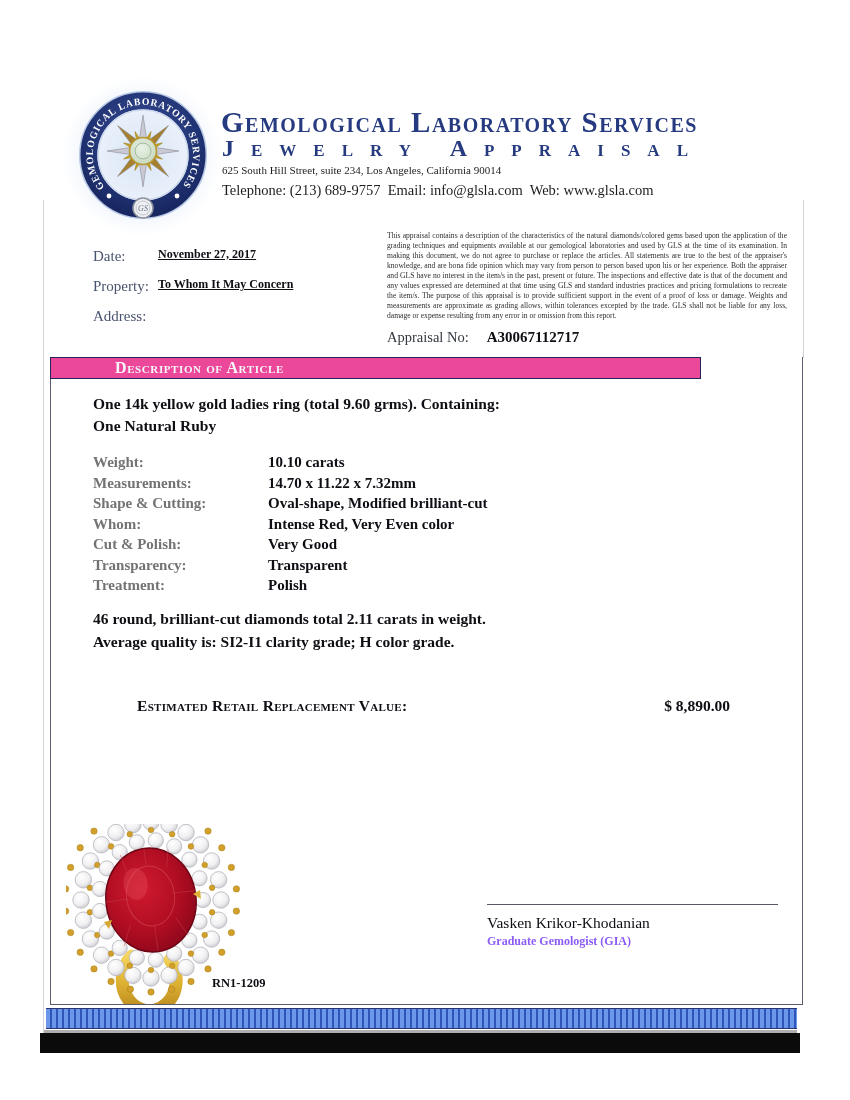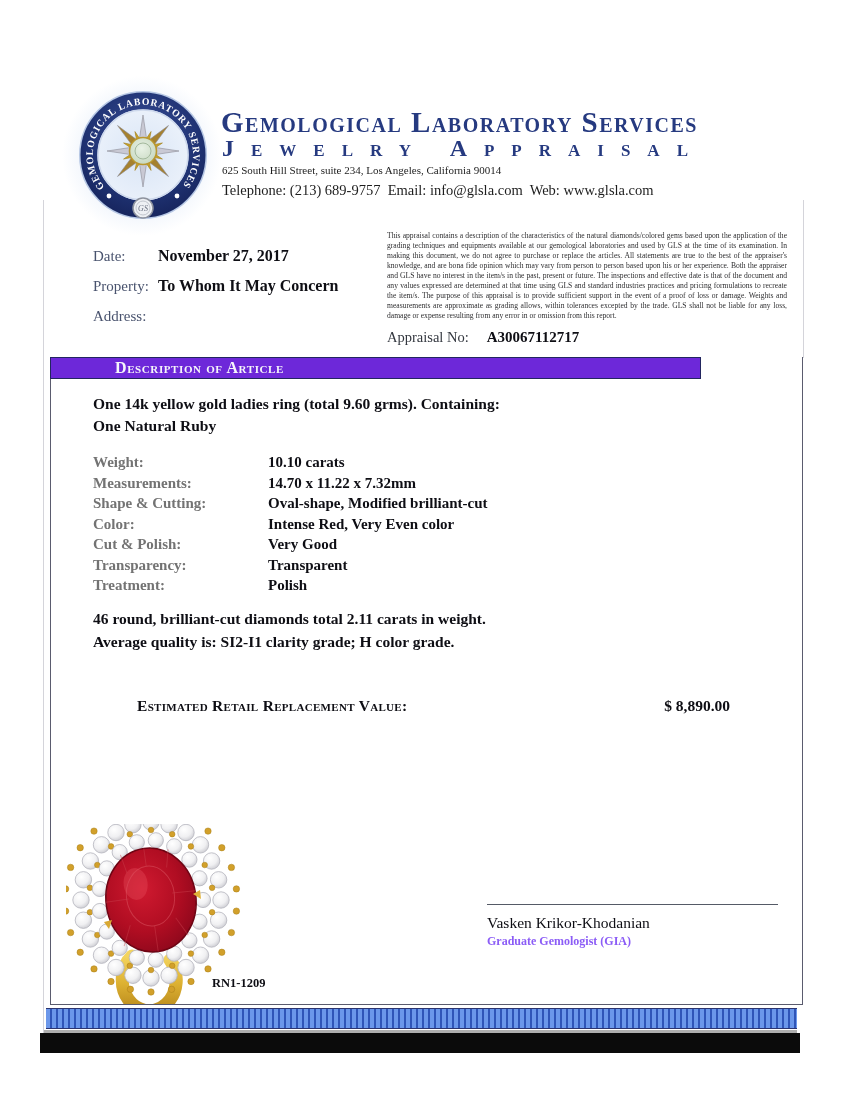--- a/index.html
+++ b/index.html
@@ -16,36 +16,36 @@
              background:radial-gradient(closest-side,#d9e5f6 0%,#e9f0fa 55%,rgba(255,255,255,0) 100%);}
   .org-name{left:221px;top:106px;font-variant:small-caps;font-weight:bold;font-size:29px;
             letter-spacing:1.5px;color:#263a80;white-space:pre;}
   .doc-type{left:222px;top:135px;font-variant:small-caps;font-weight:bold;font-size:24px;
             letter-spacing:17px;color:#263a80;white-space:pre;}
   .addr-line{left:222px;top:164px;font-size:11px;color:#1d1d1d;white-space:pre;font-family:Liberation Serif, serif;}
   .contact-line{left:222px;top:182px;font-size:14.5px;color:#1d1d1d;white-space:pre;}
 
   
   .info-label{font-size:15px;color:#49536e;}
-  .info-value{font-size:16px;font-weight:bold;color:#0e0e14;}
+  .info-value{font-size:12px;font-weight:bold;color:#0e0e14;text-decoration:underline;}
   .row-date{left:93px;top:247px;}   .row-date .info-value{position:absolute;left:65px;top:0;width:320px;}
   .row-prop{left:93px;top:277px;}   .row-prop .info-value{position:absolute;left:65px;top:0;width:320px;}
   .row-addr{left:93px;top:307px;}   .row-addr .info-value{position:absolute;left:65px;top:0;width:320px;}
   .info-row{width:400px;height:22px;}
 
   .disclaimer{left:387px;top:231px;width:400px;font-size:7.6px;line-height:10px;
               color:#2e2e30;text-align:justify;}
   .appraisal-row{left:387px;top:328px;width:400px;}
   .appraisal-label{font-size:14.5px;color:#33373f;}
   .appraisal-value{font-size:15px;font-weight:bold;color:#0e0e14;margin-left:14px;}
 
   
   .content-box{left:50px;top:357px;width:753px;height:648px;
                border:1px solid #5a5b6e;border-top:none;background:#ffffff;}
-  .section-banner{left:50px;top:357px;width:651px;height:22px;background:#6d28d9;
+  .section-banner{left:50px;top:357px;width:651px;height:22px;background:#ec4899;
                   border:1px solid #22265f;}
   .section-title{position:absolute;left:64px;top:1px;color:#f5f5fa;font-weight:bold;
                  font-variant:small-caps;font-size:16px;letter-spacing:0.6px;}
 
   .intro{left:93px;top:393px;font-size:15.5px;font-weight:bold;line-height:22px;color:#0e0e14;}
   .prop-table{left:93px;top:452px;}
   .prop-row{display:flex;height:20.5px;line-height:20.5px;}
   .prop-label{width:175px;font-size:15px;font-weight:bold;color:#737373;}
   .prop-value{font-size:15px;font-weight:bold;color:#0e0e14;white-space:pre;}
   .diamonds{left:93px;top:608px;font-size:15.5px;font-weight:bold;line-height:22.5px;color:#0e0e14;}
@@ -164,21 +164,21 @@
     </div>
     <div class="prop-row">
       <span class="prop-label">Measurements:</span>
       <span class="prop-value">14.70 x 11.22 x 7.32mm</span>
     </div>
     <div class="prop-row">
       <span class="prop-label">Shape &amp; Cutting:</span>
       <span class="prop-value">Oval-shape, Modified brilliant-cut</span>
     </div>
     <div class="prop-row">
-      <span class="prop-label">Color:</span>
+      <span class="prop-label">Whom:</span>
       <span class="prop-value">Intense Red, Very Even color</span>
     </div>
     <div class="prop-row">
       <span class="prop-label">Cut  &amp;  Polish:</span>
       <span class="prop-value">Very Good</span>
     </div>
     <div class="prop-row">
       <span class="prop-label">Transparency:</span>
       <span class="prop-value">Transparent</span>
     </div>

